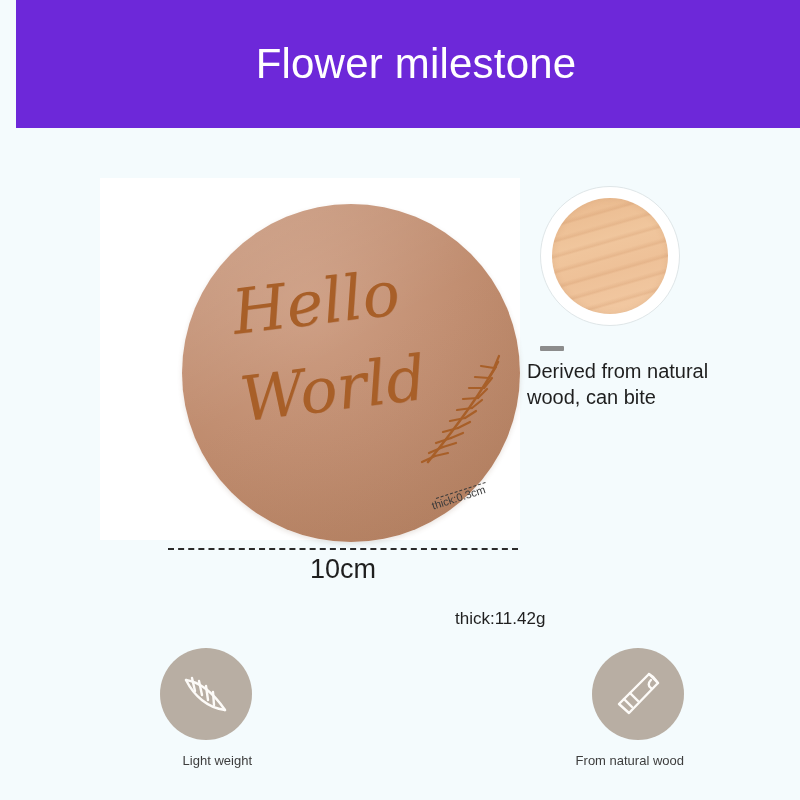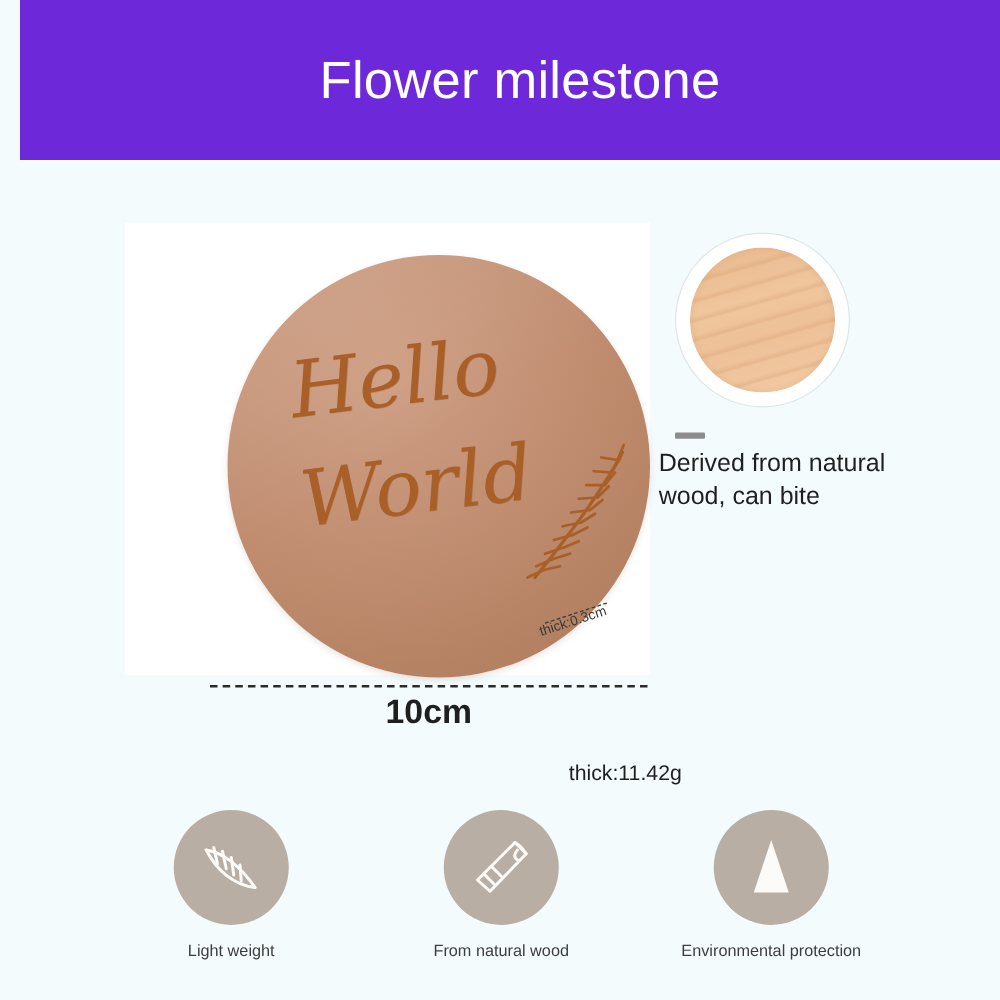--- a/index.html
+++ b/index.html
@@ -127,21 +127,20 @@
     border-top: 2px dashed #2b2b2b;
   }
   .width-label {
     position: absolute;
     left: 168px;
     top: 554px;
     width: 350px;
     text-align: center;
     font-size: 27px;
     color: #1f1f1f;
-    font-weight: bold;
   }
 
   
   .weight-label {
     position: absolute;
     left: 455px;
     top: 609px;
     font-size: 17px;
     color: #1f1f1f;
     white-space: nowrap;
@@ -204,21 +203,21 @@
     left: 118px;
     top: 648px;
     width: 566px;
     display: flex;
     justify-content: space-between;
   }
   .feature {
     width: 134px;
     display: flex;
     flex-direction: column;
-    align-items: center;
+    align-items: flex-end;
   }
   .feature-circle {
     width: 92px;
     height: 92px;
     border-radius: 50%;
     background: #b8aea3;
     display: flex;
     align-items: center;
     justify-content: center;
   }
@@ -313,22 +312,14 @@
           <path d="M39 8 C 45 11, 46 15, 48 17"></path>
           <path d="M41 14 C 38 17, 38 20, 41 22"></path>
           <path d="M14 33 L 22 41"></path>
           <path d="M20 27 L 28 35"></path>
         </g>
       </svg>
     </div>
     <div class="feature-label">From natural wood</div>
   </div>
 
-  <div class="feature">
-    <div class="feature-circle">
-      <svg width="56" height="56" viewBox="0 0 56 56">
-        <polygon points="28,6 42,48 14,48" fill="#fdfbf8"></polygon>
-      </svg>
-    </div>
-    <div class="feature-label">Environmental protection</div>
-  </div>
 
 </div>
 
 </body></html>

